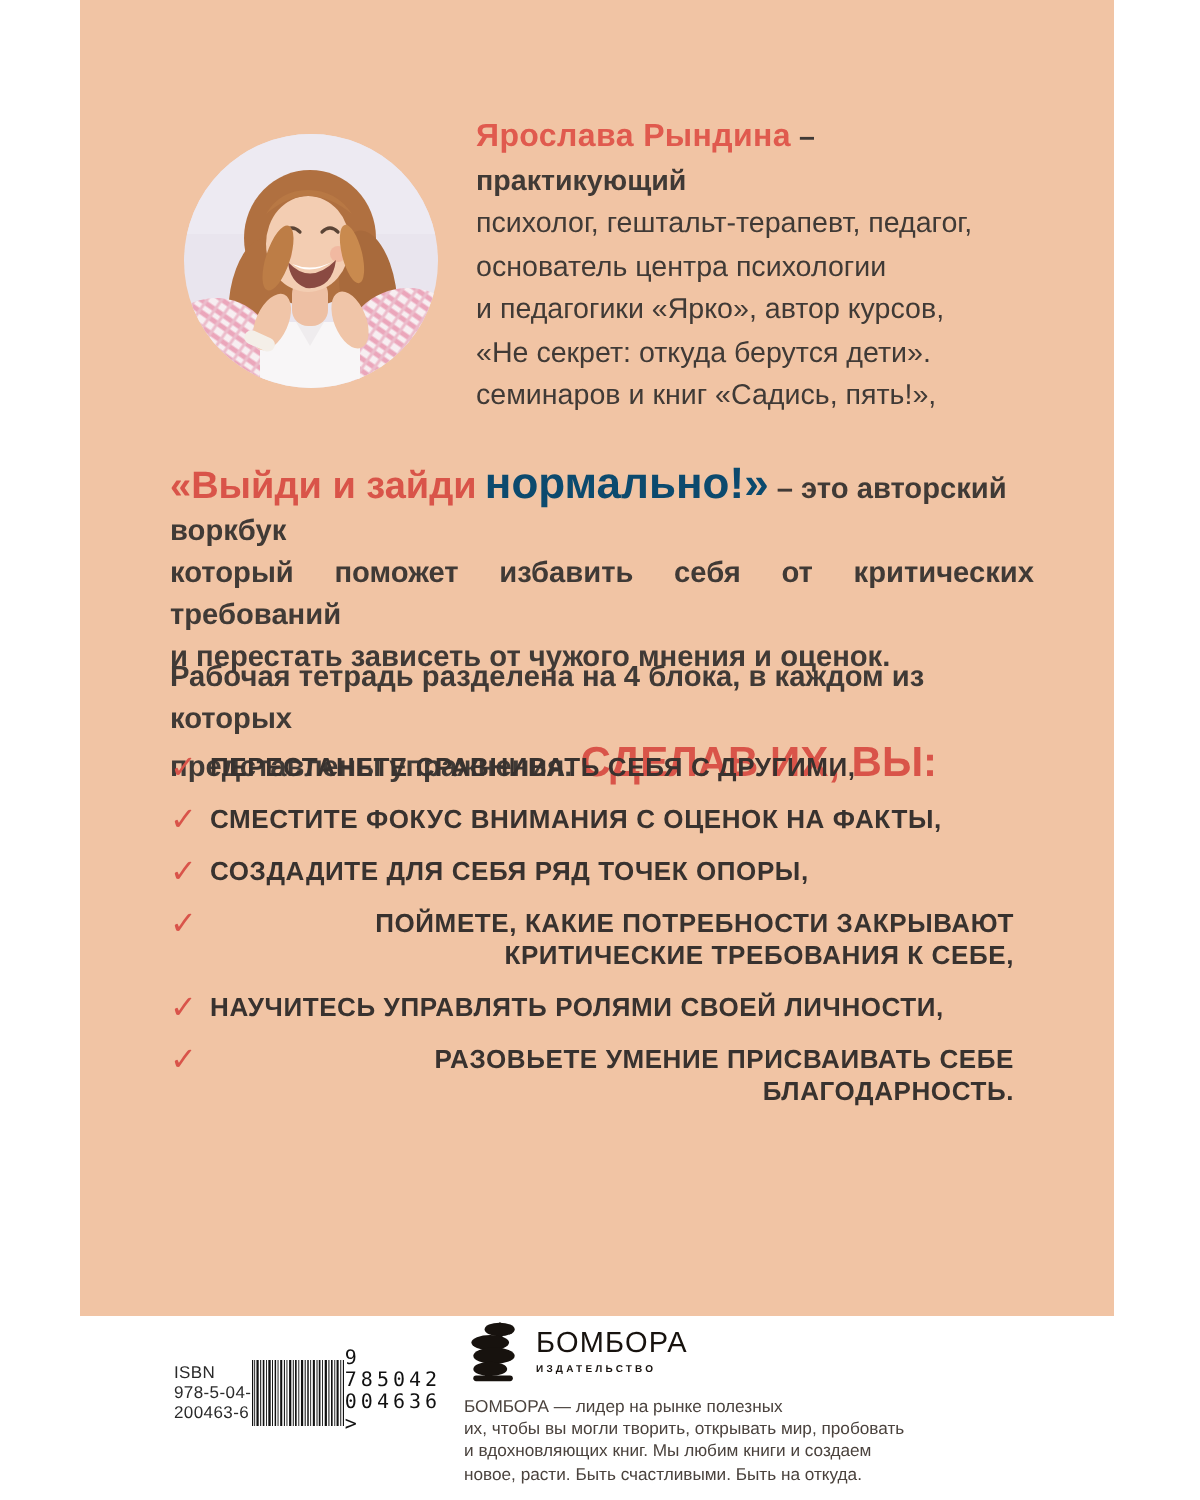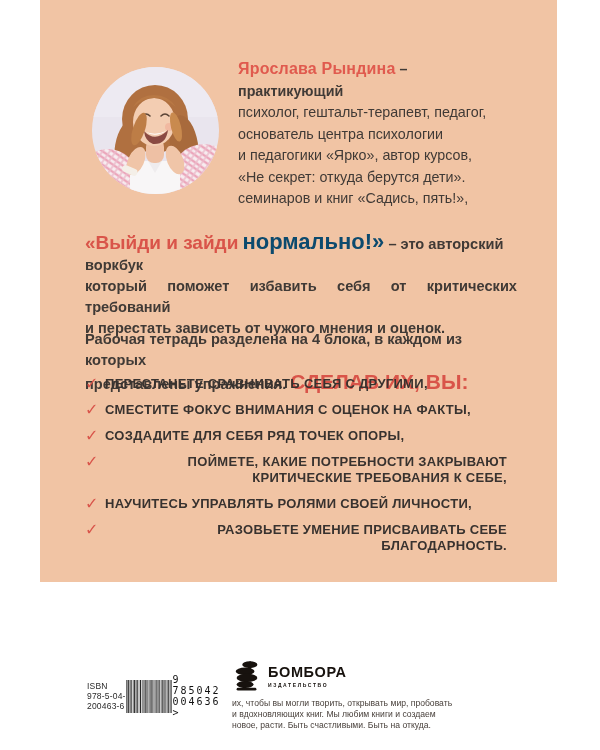--- a/index.html
+++ b/index.html
@@ -1,21 +1,21 @@
 <!DOCTYPE html>
 <html><head>
 <meta charset="utf-8">
 <style>
   html,body{margin:0;padding:0;}
   body{
     width:600px;height:750px;position:relative;background:#ffffff;
     font-family:"Liberation Sans", sans-serif;overflow:hidden;
   }
   .cover{
-    position:absolute;left:40px;top:0;width:517px;height:582px;
+    position:absolute;left:40px;top:0;width:517px;height:658px;
     background:#f1c4a4;
   }
   
   .photo{
     position:absolute;left:52px;top:67px;width:127px;height:127px;
     border-radius:50%;overflow:hidden;
   }
   .photo svg{display:block;}
   .bio{
     position:absolute;left:198px;top:58px;width:270px;
@@ -66,21 +66,21 @@
   .digits{
     font-size:10px;color:#111;letter-spacing:2px;margin-top:1px;
     font-family:"DejaVu Sans Mono", monospace;
   }
   
   .publisher{position:absolute;left:192px;top:660px;width:310px;}
   .logo-row{display:flex;align-items:center;}
   .logo-tree{flex:0 0 30px;height:32px;}
   .logo-text{margin-left:6px;display:flex;flex-direction:column;}
   .pub-name{
-    font-size:14.5px;font-weight:bold;color:#17120e;letter-spacing:.6px;
+    font-size:14.5px;font-weight:normal;color:#17120e;letter-spacing:.6px;
   }
   .pub-sub{
     font-size:5px;font-weight:bold;color:#17120e;letter-spacing:1.6px;
     margin-top:1.5px;
   }
   .pub-desc{
     margin-top:6px;font-size:8.6px;line-height:11.2px;color:#4a423d;
   }
 </style>
 </head>
@@ -228,19 +228,20 @@
           <ellipse cx="13" cy="26" rx="9" ry="3.8"></ellipse>
           <rect x="4" y="29.5" width="21" height="3" rx="1.5"></rect>
         </g>
       </svg>
       <div class="logo-text">
         <span class="pub-name">БОМБОРА</span>
         <span class="pub-sub">ИЗДАТЕЛЬСТВО</span>
       </div>
     </div>
     <div class="pub-desc">
+      <div>БОМБОРА — лидер на рынке полезных</div>
       <div>их, чтобы вы могли творить, открывать мир, пробовать</div>
       <div>и вдохновляющих книг. Мы любим книги и создаем</div>
       <div>новое, расти. Быть счастливыми. Быть на откуда.</div>
     </div>
   </div>
 
 </div>
 
 </body></html>

